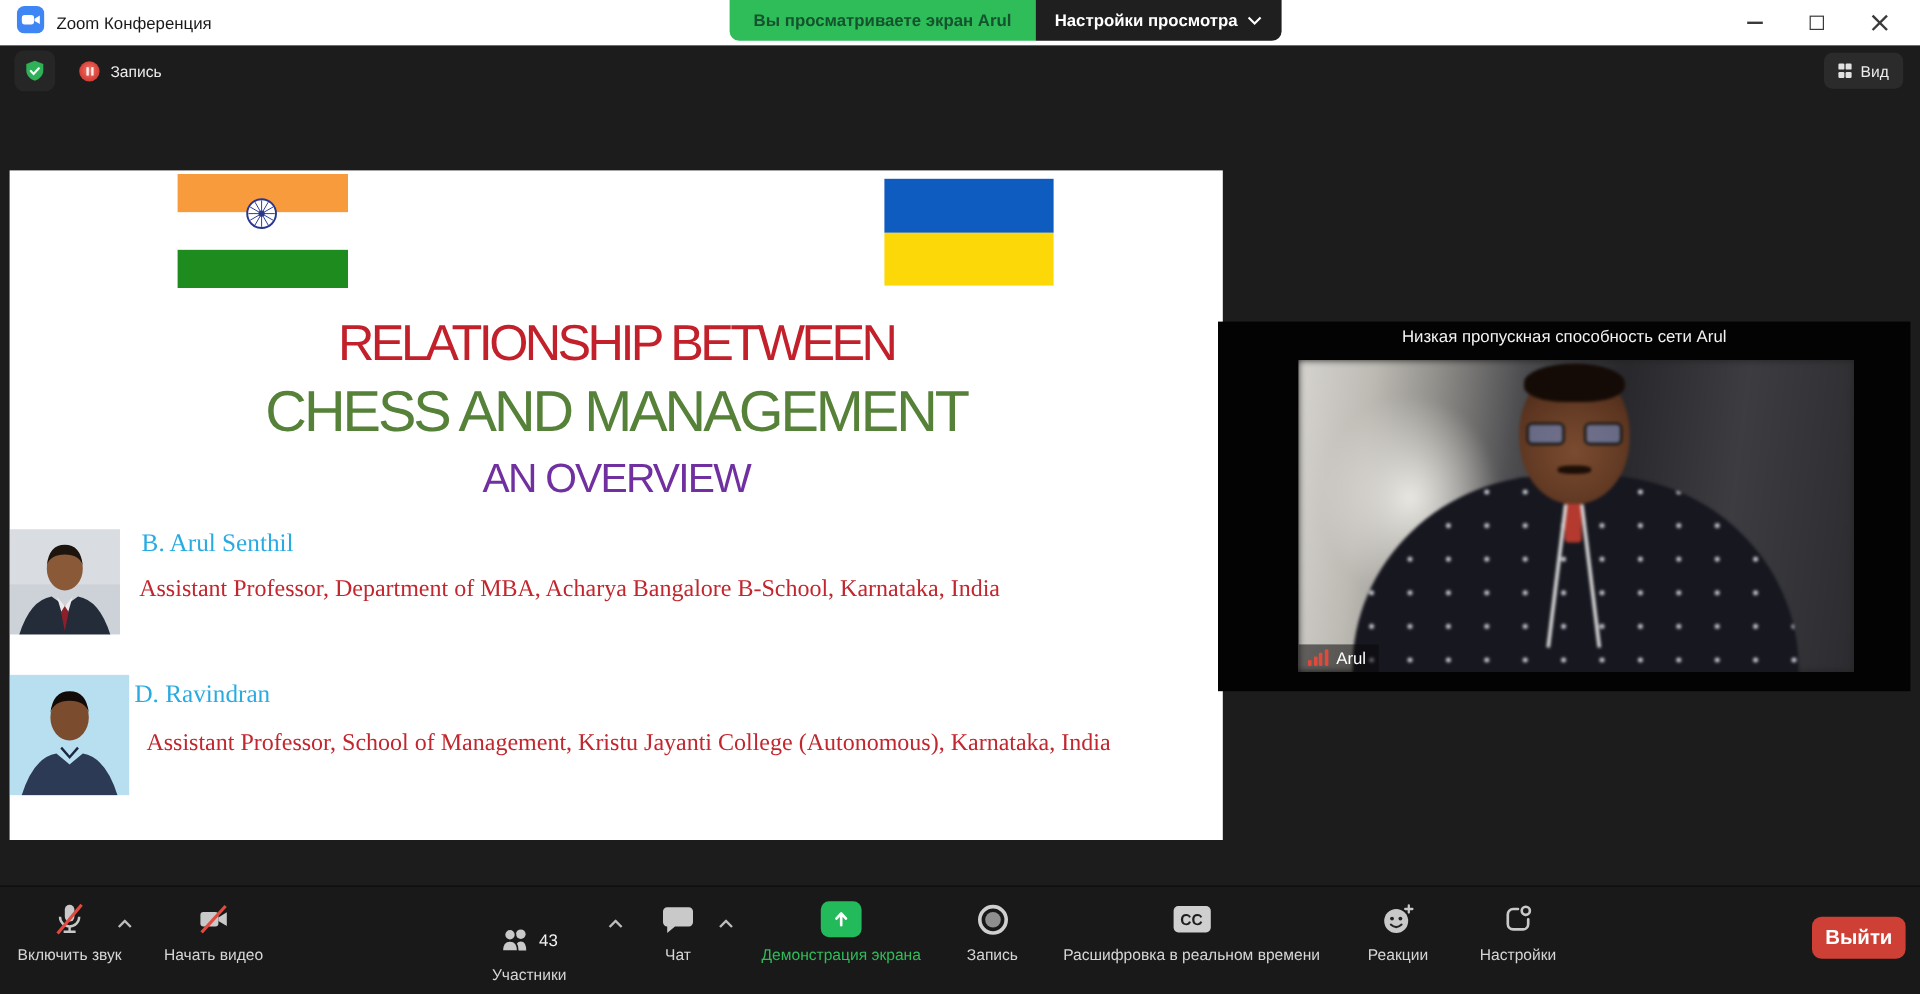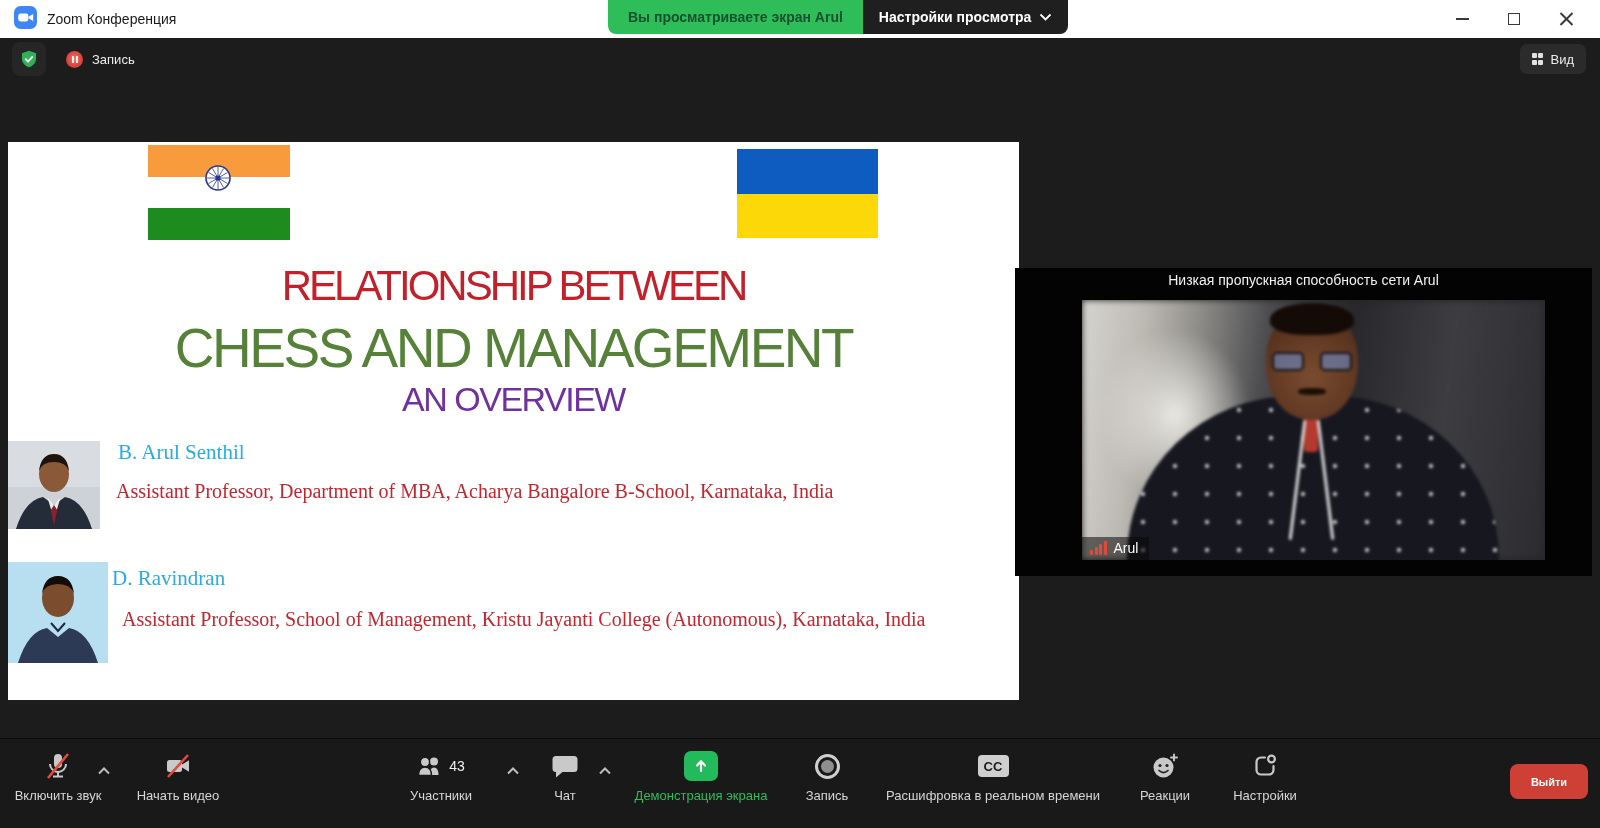--- a/index.html
+++ b/index.html
@@ -46,21 +46,21 @@
   .flag-india { position:absolute; left:140px; top:3px; width:142px; height:95px; display:flex; flex-direction:column; }
   .flag-india .s1 { height:32px; background:#f79b3d; }
   .flag-india .s2 { height:31px; background:#ffffff; position:relative; }
   .flag-india .s3 { height:32px; background:#1e8b1e; }
   .chakra { position:absolute; left:56px; top:-13px; }
   .flag-ukraine { position:absolute; left:729px; top:7px; width:141px; height:89px; display:flex; flex-direction:column; }
   .flag-ukraine .s1 { height:45px; background:#0f5cc0; }
   .flag-ukraine .s2 { height:44px; background:#fdd808; }
   .sl-line { position:absolute; left:0; width:100%; text-align:center; white-space:nowrap; font-weight:500; }
   .sl-t1 { top:120px; font-size:42px; letter-spacing:-3px; color:#c2202a; }
-  .sl-t2 { top:174px; font-size:55px; letter-spacing:-2.5px; color:#568138; }
+  .sl-t2 { top:174px; font-size:48px; letter-spacing:-2.5px; color:#568138; }
   .sl-t3 { top:238px; font-size:34px; letter-spacing:-1.5px; color:#7030a0; }
   .p-photo { position:absolute; left:0; overflow:hidden; }
   .pp1 { top:299px; width:92px; height:88px; }
   .pp2 { top:420px; width:100px; height:101px; }
   .p-name { position:absolute; font-family:"Liberation Serif", serif; font-weight:400; font-size:21px;
     color:#29abe2; white-space:nowrap; }
   .pn1 { left:110px; top:298px; } .pn2 { left:104px; top:424px; }
   .p-aff { position:absolute; font-family:"Liberation Serif", serif; font-size:20px; color:#c2262e; white-space:nowrap; }
   .pa1 { left:108px; top:338px; } .pa2 { left:114px; top:466px; }
 
@@ -99,36 +99,36 @@
   .signal i:nth-child(1){height:5px;} .signal i:nth-child(2){height:8px;}
   .signal i:nth-child(3){height:11px;} .signal i:nth-child(4){height:14px;}
 
   
   .toolbar { position:absolute; left:0; top:738px; width:1600px; height:90px; background:#191919; border-top:1px solid #0e0e0e; }
   .tbtn { position:absolute; top:12px; display:flex; flex-direction:column; align-items:center; gap:7px; cursor:pointer; }
   .tbtn .ic { height:30px; display:flex; align-items:center; justify-content:center; gap:6px; }
   .tbtn .lbl { font-size:13px; color:#d6d6d6; white-space:nowrap; }
   .chev { position:absolute; top:22px; cursor:pointer; }
   .g-mute { left:10px; width:96px; } .g-video { left:128px; width:100px; }
-  .g-part { left:392px; width:98px; } .g-chat { left:534px; width:62px; }
+  .g-part { left:392px; width:98px;margin-top:17px; } .g-chat { left:534px; width:62px; }
   .g-share { left:628px; width:146px; } .g-rec { left:788px; width:78px; }
   .g-cc { left:878px; width:230px; } .g-react { left:1128px; width:74px; }
   .g-apps { left:1216px; width:98px; }
   .c-mute { left:97px; } .c-part { left:506px; } .c-chat { left:598px; }
   .count { color:#f0f0f0; font-size:14px; }
   .share-box { width:34px; height:30px; background:#23ba5c; border-radius:7px;
     display:flex; align-items:center; justify-content:center; }
   .g-share .lbl { color:#2ebd59; }
   .rec-circle { width:25px; height:25px; border:3px solid #cfcfcf; border-radius:50%;
     display:flex; align-items:center; justify-content:center; }
   .rec-circle i { width:13px; height:13px; border-radius:50%; background:#8f8f8f; }
   .cc-badge { width:31px; height:22px; background:#cfcfcf; border-radius:4px; color:#1d1d1d;
     font-size:13px; font-weight:700; display:flex; align-items:center; justify-content:center; }
   .leave-btn { position:absolute; left:1510px; top:25px; width:78px; height:35px; background:#ce4036;
-    border-radius:8px; color:#fff; font-size:11px; font-weight:700;
+    border-radius:8px; color:#fff; font-size:17px; font-weight:700;
     display:flex; align-items:center; justify-content:center; cursor:pointer; }
 </style>
 </head>
 <body>
 
 <div class="app">
 
   <div class="titlebar">
     <div class="tb-left">
       <span>

